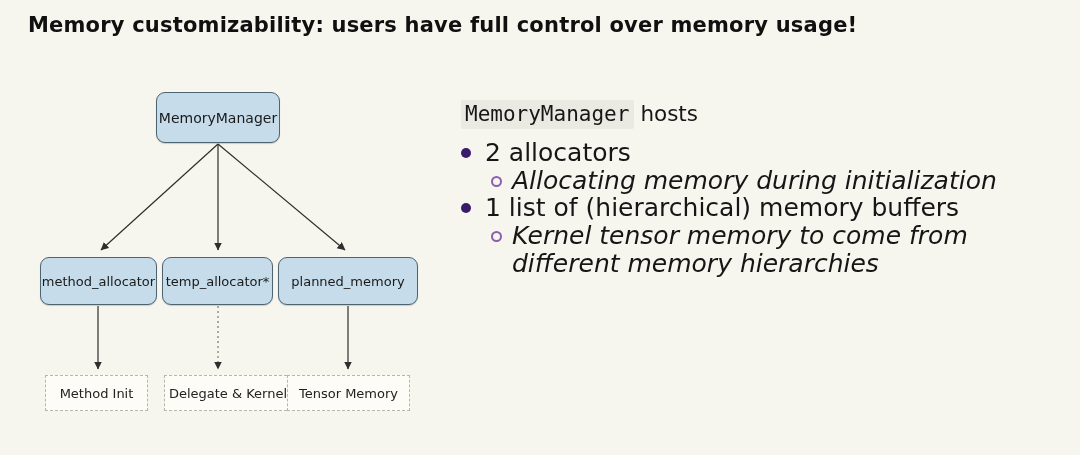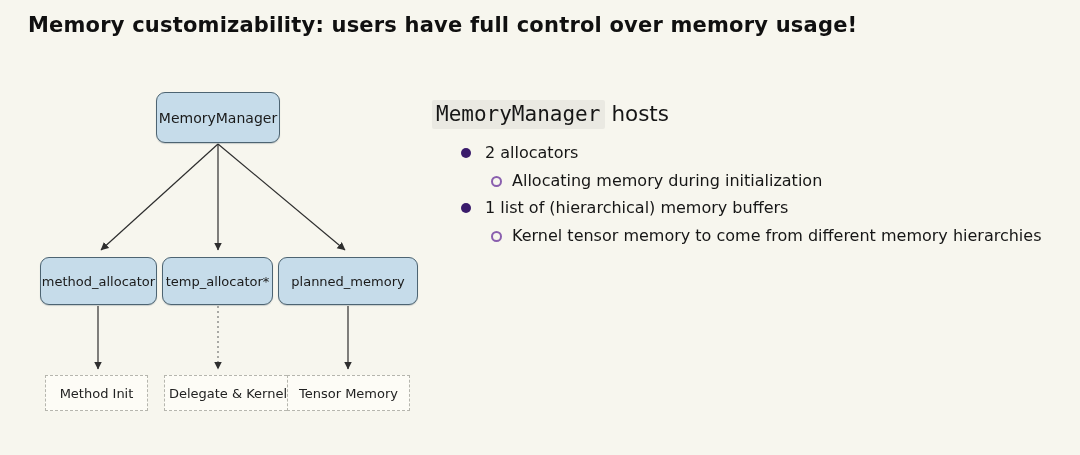--- a/index.html
+++ b/index.html
@@ -46,45 +46,45 @@
     border: 1px dashed #b6b6ae;
     font-size: 13px;
     color: #222;
   }
   .leaf.leaf-1 { left: 45px;  top: 375px; width: 103px; height: 36px; }
   .leaf.leaf-2 { left: 152px; top: 375px; width: 128px; height: 36px; margin-left: 12px; }
   .leaf.leaf-3 { left: 287px; top: 375px; width: 123px; height: 36px; }
   
   .heading {
     position: absolute;
-    left: 432px; top: 101px;
+    left: 461px; top: 101px;
     font-size: 21.5px;
     color: #161616;
     white-space: nowrap;
   }
   .heading .code {
     font-family: "DejaVu Sans Mono", "Liberation Mono", monospace;
     font-size: 21px;
     background: #eae9e2;
     padding: 2px 5px 3px 4px;
     border-radius: 2px;
   }
   .heading .rest { margin-left: 6px; }
   .bullet-list {
     position: absolute;
     left: 452px; top: 139px;
     width: 598px;
     list-style: none;
-    font-size: 16px;
+    font-size: 25px;
     line-height: 27.7px;
     color: #161616;
   }
   .bullet-list li { position: relative; }
   .bullet-list li.l1 { padding-left: 33px; }
-  .bullet-list li.l2 { padding-left: 60px; }
+  .bullet-list li.l2 { padding-left: 60px; font-style: italic; }
   .bullet-list li.l1::before {
     content: "";
     position: absolute;
     left: 9px; top: 9px;
     width: 10px; height: 10px;
     border-radius: 50%;
     background: #3a1b6b;
   }
   .bullet-list li.l2::before {
     content: "";

